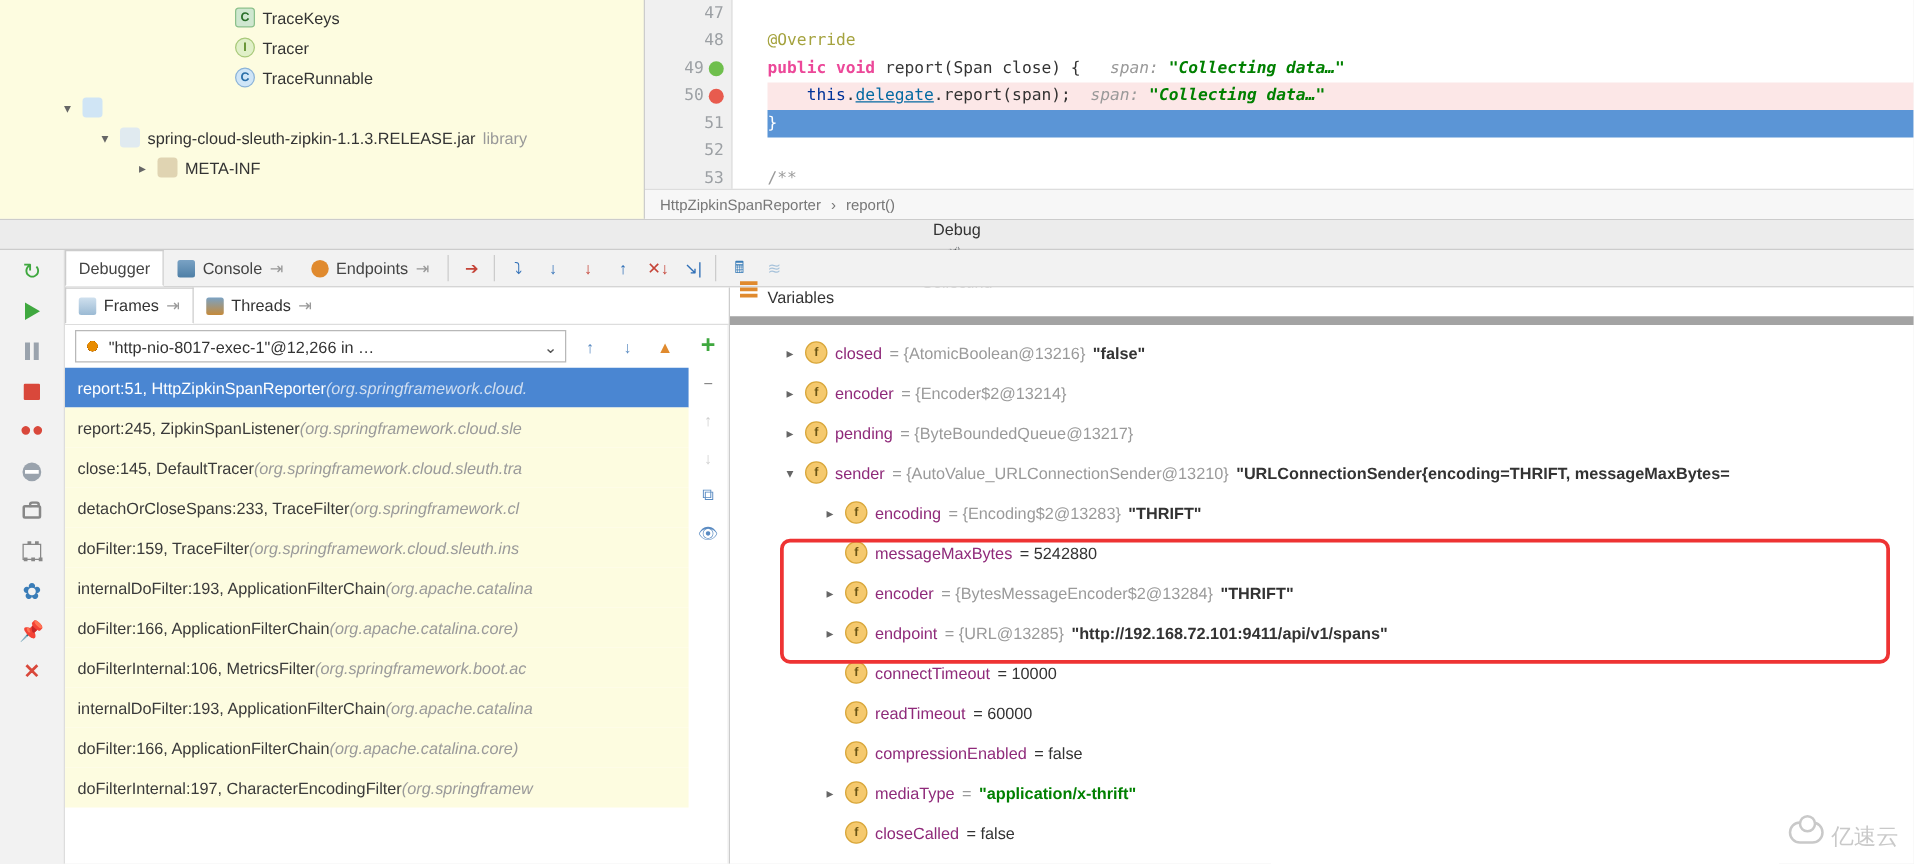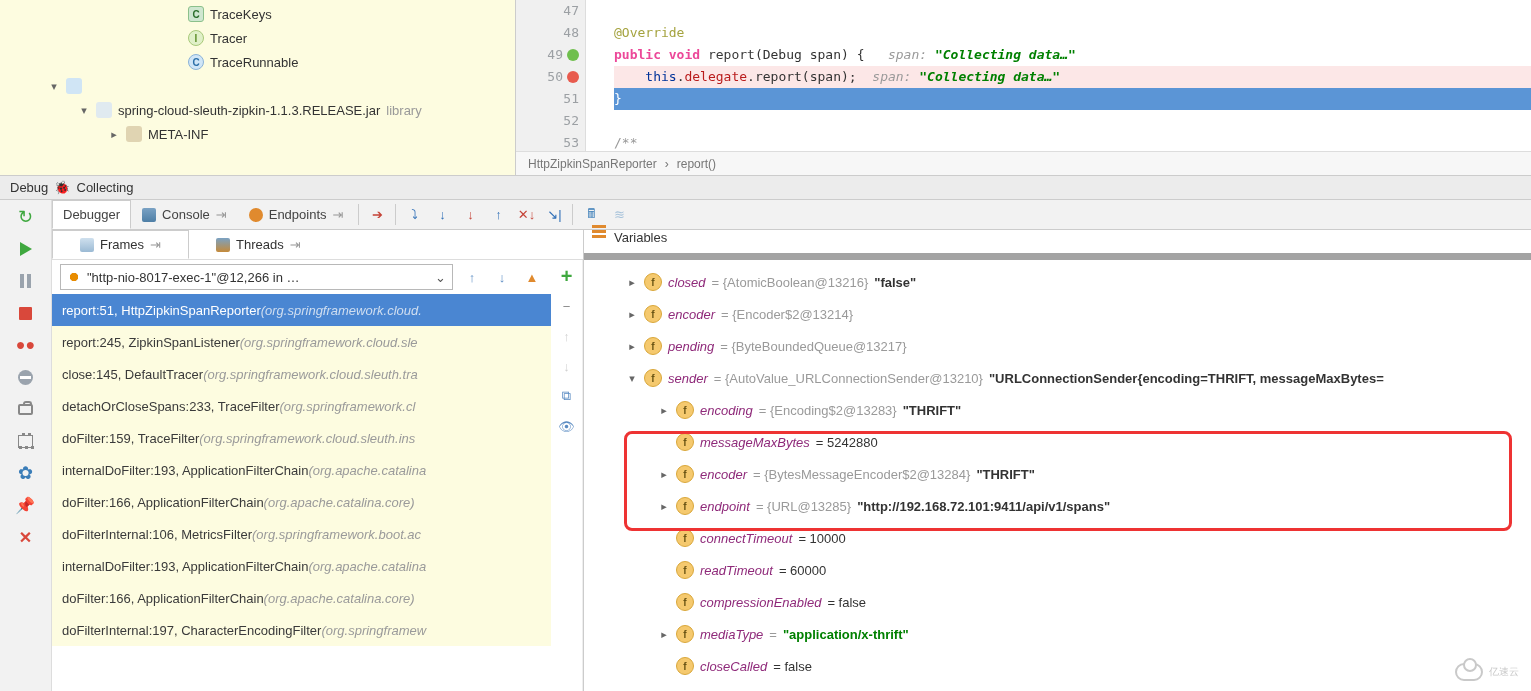--- a/index.html
+++ b/index.html
@@ -28,28 +28,28 @@
   .gi-green { background: #6fbf4d; }
   .gi-red { background: #e85b4e; }
   .code-lines { flex: 1; font-family: Consolas, monospace; font-size: 13px; line-height: 22px; padding-left: 28px; }
   .code-line { height: 22px; white-space: pre; }
   .cl-sel { background: #5b95d6; color: #fff; }
   .cl-hl { background: #fce7e7; }
   .kw-ann { color: #a5a33f; }
   .kw { color: #ec4899; font-weight: bold; }
   .fn { color: #3a3a3a; }
   .kw-this { color: #003399; font-weight: normal; }
-  .mem { color: #b91c1c; }
+  .mem { color: #0369a1; text-decoration: underline; }
   .prm { color: #999; font-style: italic; }
   .str { color: #008000; font-style: italic; font-weight: bold; }
   .cmt { color: #999; }
   .breadcrumb { position: absolute; bottom: 0; left: 0; right: 0; height: 24px; background: #f7f7f7; border-top: 1px solid #ddd; display: flex; align-items: center; padding-left: 12px; color: #777; gap: 8px; font-size: 12px; }
 
   
-  .debug-bar { height: 25px; background: #ececec; border-top: 1px solid #ccc; border-bottom: 1px solid #ccc; display: flex; align-items: center; padding: 0 10px; gap: 6px; }
+  .debug-bar { height: 25px; background: #ececec; border-top: 1px solid #ccc; border-bottom: 1px solid #ccc; display: flex; align-items: center; padding: 0 10px; gap: 6px; flex-direction: column; }
   .bug { color: #4f9b4f; }
 
   
   .bottom { display: flex; height: calc(691px - 175px - 25px); }
   .left-actions { width: 52px; background: #f2f2f2; border-right: 1px solid #ddd; display: flex; flex-direction: column; align-items: center; padding-top: 8px; gap: 14px; }
   .la { width: 24px; height: 18px; display: flex; align-items: center; justify-content: center; cursor: pointer; }
   .tri-green { width: 0; height: 0; border-left: 12px solid #3fa83f; border-top: 7px solid transparent; border-bottom: 7px solid transparent; }
   .refresh { color: #3fa83f; font-size: 18px; }
   .pause { display: flex; gap: 3px; } .pause span { width: 4px; height: 14px; background: #9aa3ad; }
   .stopb { width: 13px; height: 13px; background: #d9483b; border-radius: 1px; }
@@ -71,21 +71,21 @@
   .pin-thin{color:#999;}
   .sep { width:1px;background:#ccc;margin:4px 4px;}
   .tbbtn { width:28px;display:flex;align-items:center;justify-content:center;color:#3a7db8;cursor:pointer;}
   .arr-blue{color:#2f6fb7;}
   .arr-red{color:#c54438;}
   .tbbtn.dim{opacity:.4;}
 
   .panels { flex:1; display:flex; }
   .frames-panel { width: 532px; background:#fff; border-right:1px solid #ccc; display:flex; flex-direction:column; }
   .panel-head { height:30px; border-bottom:1px solid #ddd; display:flex; align-items:center; }
-  .ph-tab { padding:0 27px; display:flex; align-items:center; gap:6px; height:100%; cursor:pointer; }
+  .ph-tab { padding:0 10px; display:flex; align-items:center; gap:6px; height:100%; cursor:pointer; }
   .ph-tab.active{ background:#fff; border:1px solid #ccc; border-bottom:1px solid #fff;}
   .ph-ico{width:14px;height:14px;display:inline-block;}
   .phi-frames{background:linear-gradient(#cfe0ee,#9bbad4);border-radius:2px;}
   .phi-threads{background:linear-gradient(#7aa2c4,#c58a3a);border-radius:2px;}
 
   .frames-toolbar{ height:34px; display:flex; align-items:center; gap:8px; padding:0 8px; }
   .thread-select{ flex:1; height:26px; border:1px solid #b8b8b8; background:#fff; display:flex; align-items:center; padding:0 6px; gap:6px; cursor:pointer;}
   .ts-ico{width:14px;height:14px;background:radial-gradient(circle,#e88c00 40%,#b36500 42%,transparent 44%);}
   .ts-caret{margin-left:auto;color:#555;}
   .ft-btn{width:22px;height:22px;display:flex;align-items:center;justify-content:center;color:#5a8bc2;cursor:pointer;}
@@ -104,29 +104,29 @@
   .st{width:20px;height:20px;display:flex;align-items:center;justify-content:center;color:#888;cursor:pointer;}
   .st.green{color:#3fa83f;font-weight:bold;font-size:20px;}
   .st.blue{color:#5a8bc2;}
   .frame-side{ width:32px; border-right:1px solid #eee; display:flex; flex-direction:column; align-items:center; padding-top:6px; gap:10px;}
 
   .vars-tree{ flex:1; overflow:auto; padding:6px 0; position:relative;}
   .vr{ height:32px; display:flex; align-items:center; gap:6px; white-space:nowrap; }
   .vr .exp{ width:12px; color:#666; font-size:11px; text-align:center; cursor:pointer;}
   .vr .exp.no{visibility:hidden;}
   .vf-ico{ width:18px;height:18px;border-radius:50%;background:#f5c96e;border:1px solid #d9a73a;display:inline-flex;align-items:center;justify-content:center;font-size:10px;color:#6b5515;font-weight:bold;}
-  .vf-name{ color:#8f2a7a;font-style:italic; }
+  .vf-name{ color:#8f2a7a; }
   .vf-gray{ color:#9a9a9a; }
   .vf-str{ color:#333; font-weight:bold; }
   .vf-green{ color:#008000; font-weight:bold; }
   .highlight-box{ position:absolute; border:3px solid #e33; border-radius:8px; left:40px; top:171px; width:888px; height:100px; pointer-events:none;}
 
   .vars-body{ flex:1; display:flex;}
 
-  .watermark{position:absolute;right:12px;bottom:10px;color:#c9c9c9;font-size:10px;display:flex;align-items:center;gap:6px;}
+  .watermark{position:absolute;right:12px;bottom:10px;color:#c9c9c9;font-size:18px;display:flex;gap:6px;}
   .watermark .cloud{width:28px;height:18px;border:2px solid #c9c9c9;border-radius:10px;position:relative;}
   .watermark .cloud::before{content:"";position:absolute;top:-7px;left:6px;width:10px;height:10px;border:2px solid #c9c9c9;border-radius:50%;background:#fff;}
 </style>
 </head>
 <body>
 
 <div class="top">
   <div class="project-tree" id="project-tree">
       <div class="pt-row" style="padding-left: 170px;">
         <span class="exp no">▸</span>
@@ -183,21 +183,21 @@
           <div class="ln">
             <span>52</span>
           </div>
           <div class="ln">
             <span>53</span>
           </div>
         </div>
       <div class="code-lines" id="code-lines">
           <div class="code-line"></div>
           <div class="code-line"><span class="kw-ann">@Override</span></div>
-          <div class="code-line"><span class="kw">public void </span><span class="fn">report</span><span class="">(Debug span) { </span><span class="prm">  span: </span><span class="str">"Collecting data…"</span></div>
+          <div class="code-line"><span class="kw">public void </span><span class="fn">report</span><span class="">(Span close) { </span><span class="prm">  span: </span><span class="str">"Collecting data…"</span></div>
           <div class="code-line cl-hl"><span class="">    </span><span class="kw-this">this</span><span class="">.</span><span class="mem">delegate</span><span class="">.report(span);</span><span class="prm">  span: </span><span class="str">"Collecting data…"</span></div>
           <div class="code-line cl-sel"><span class="">}</span></div>
           <div class="code-line"></div>
           <div class="code-line"><span class="cmt">/**</span></div>
         </div>
     </div>
     <div class="breadcrumb">
       <span>HttpZipkinSpanReporter</span>
       <span>›</span>
       <span>report()</span>

